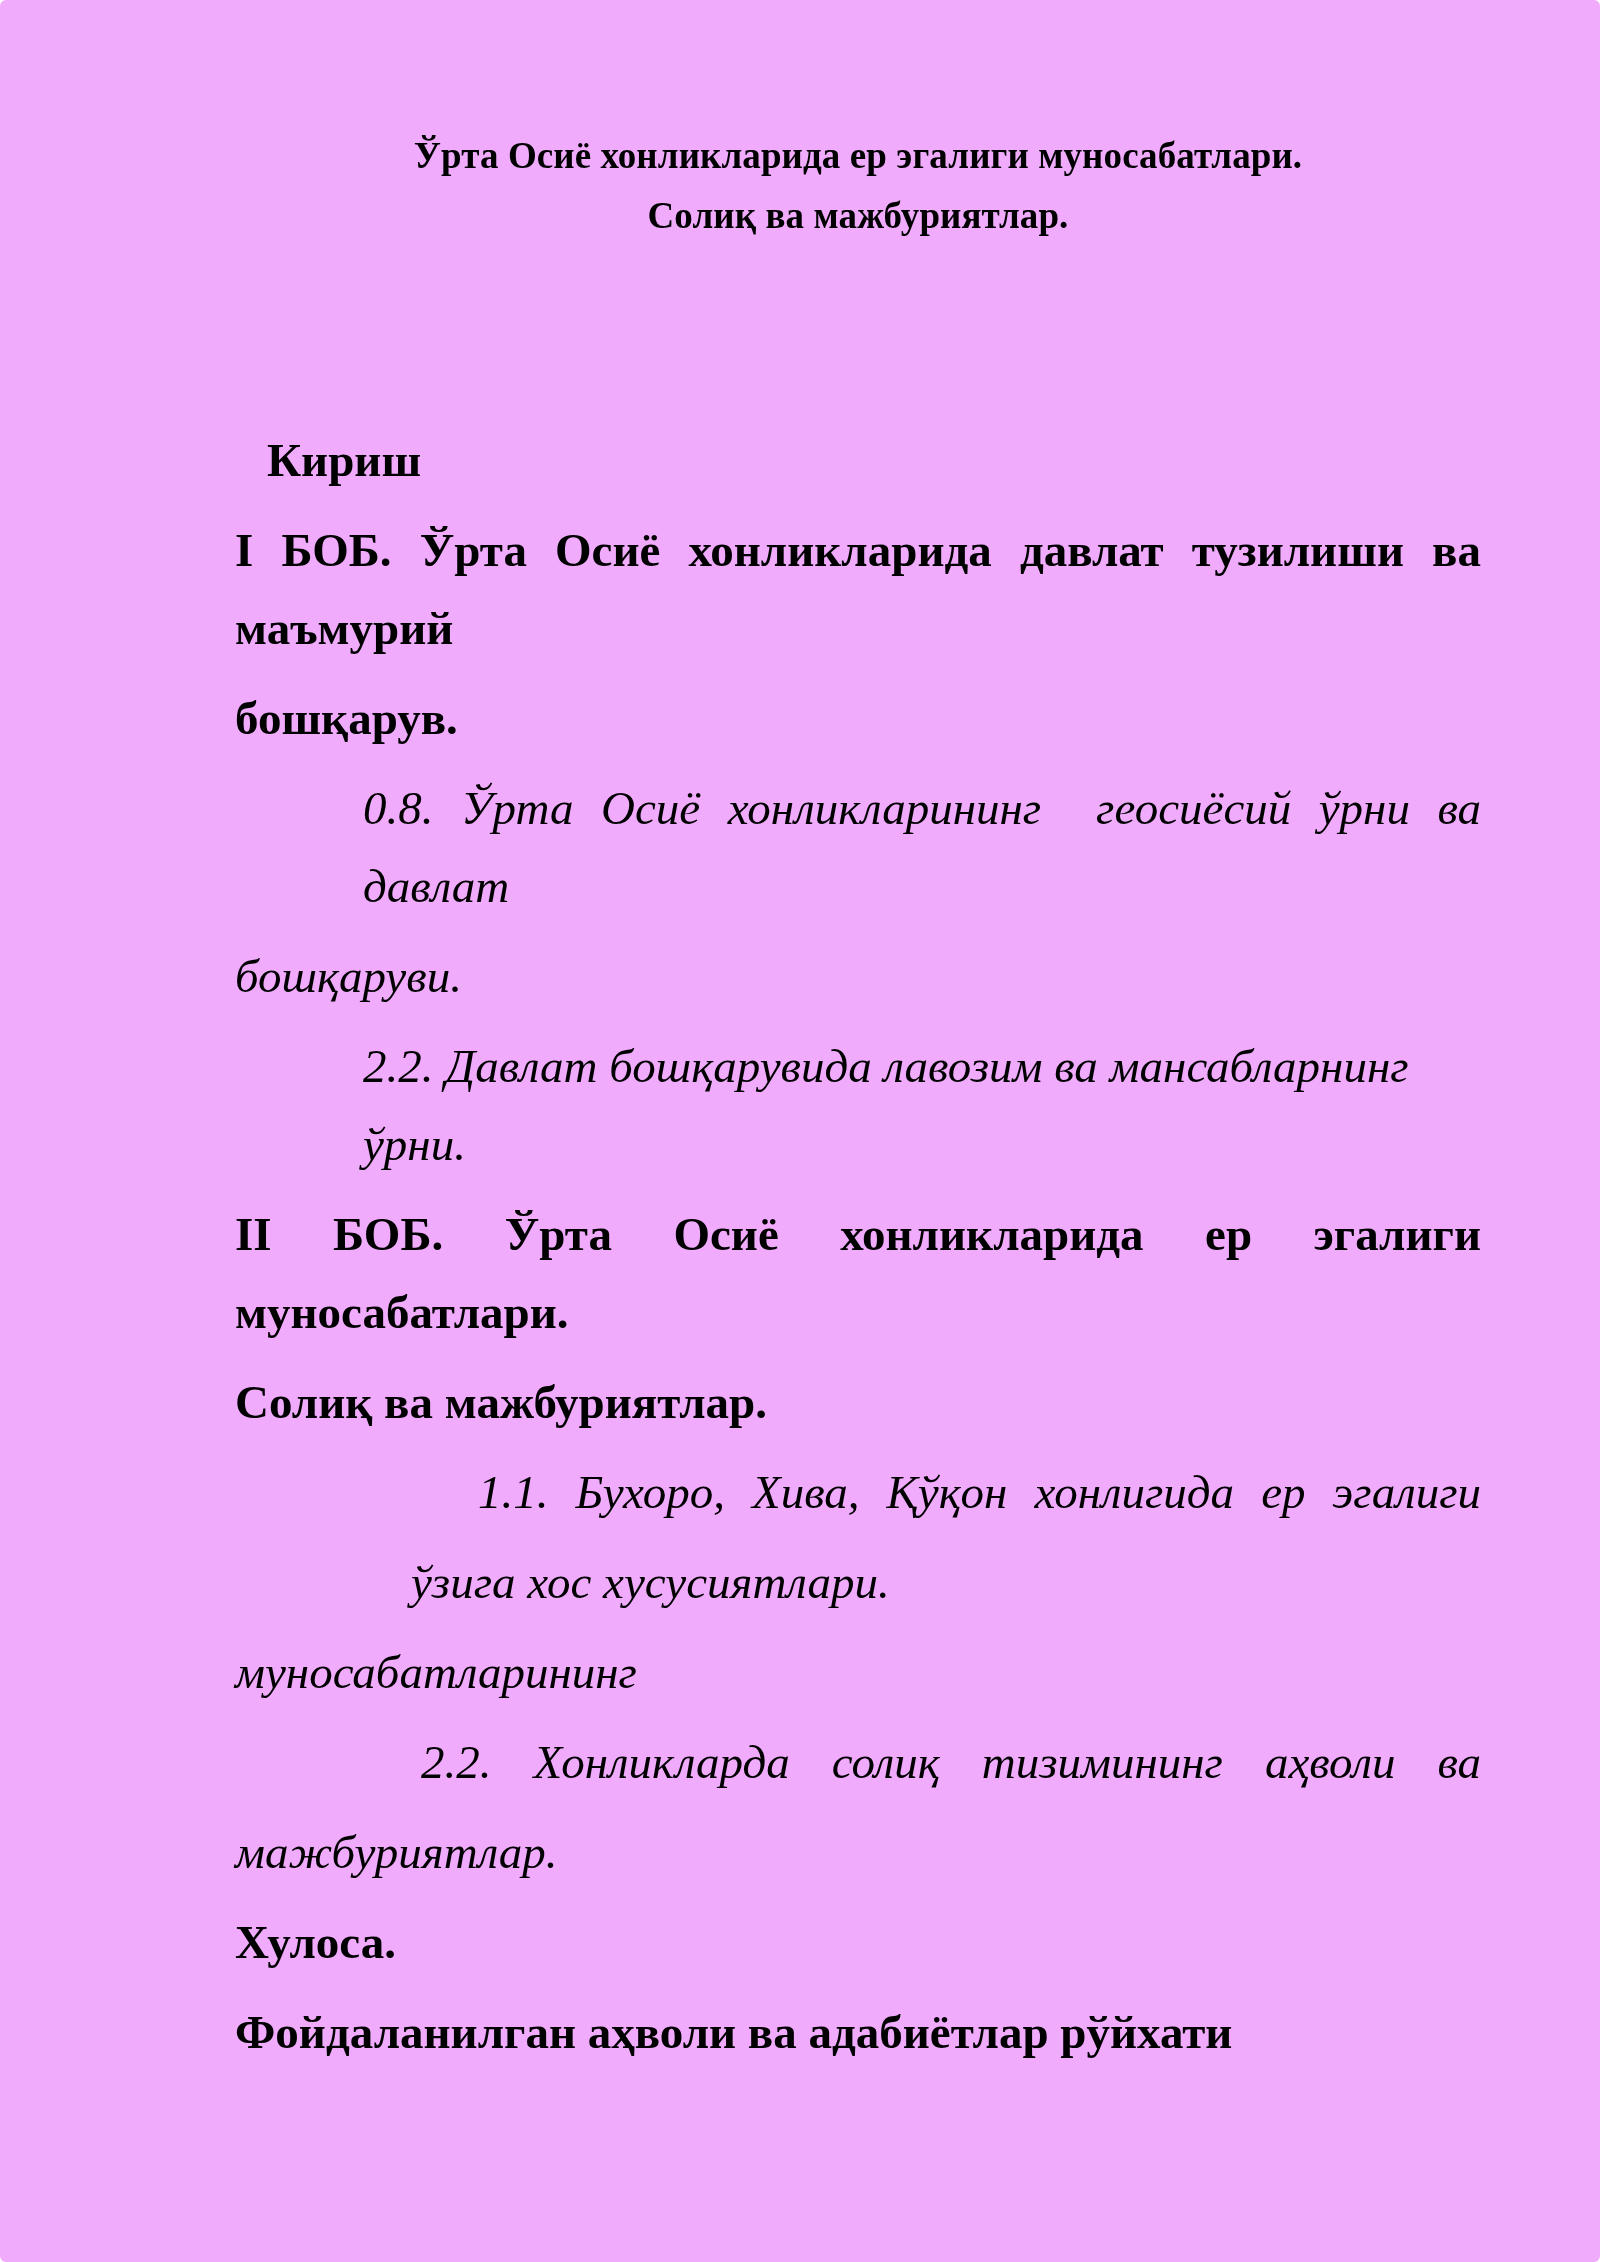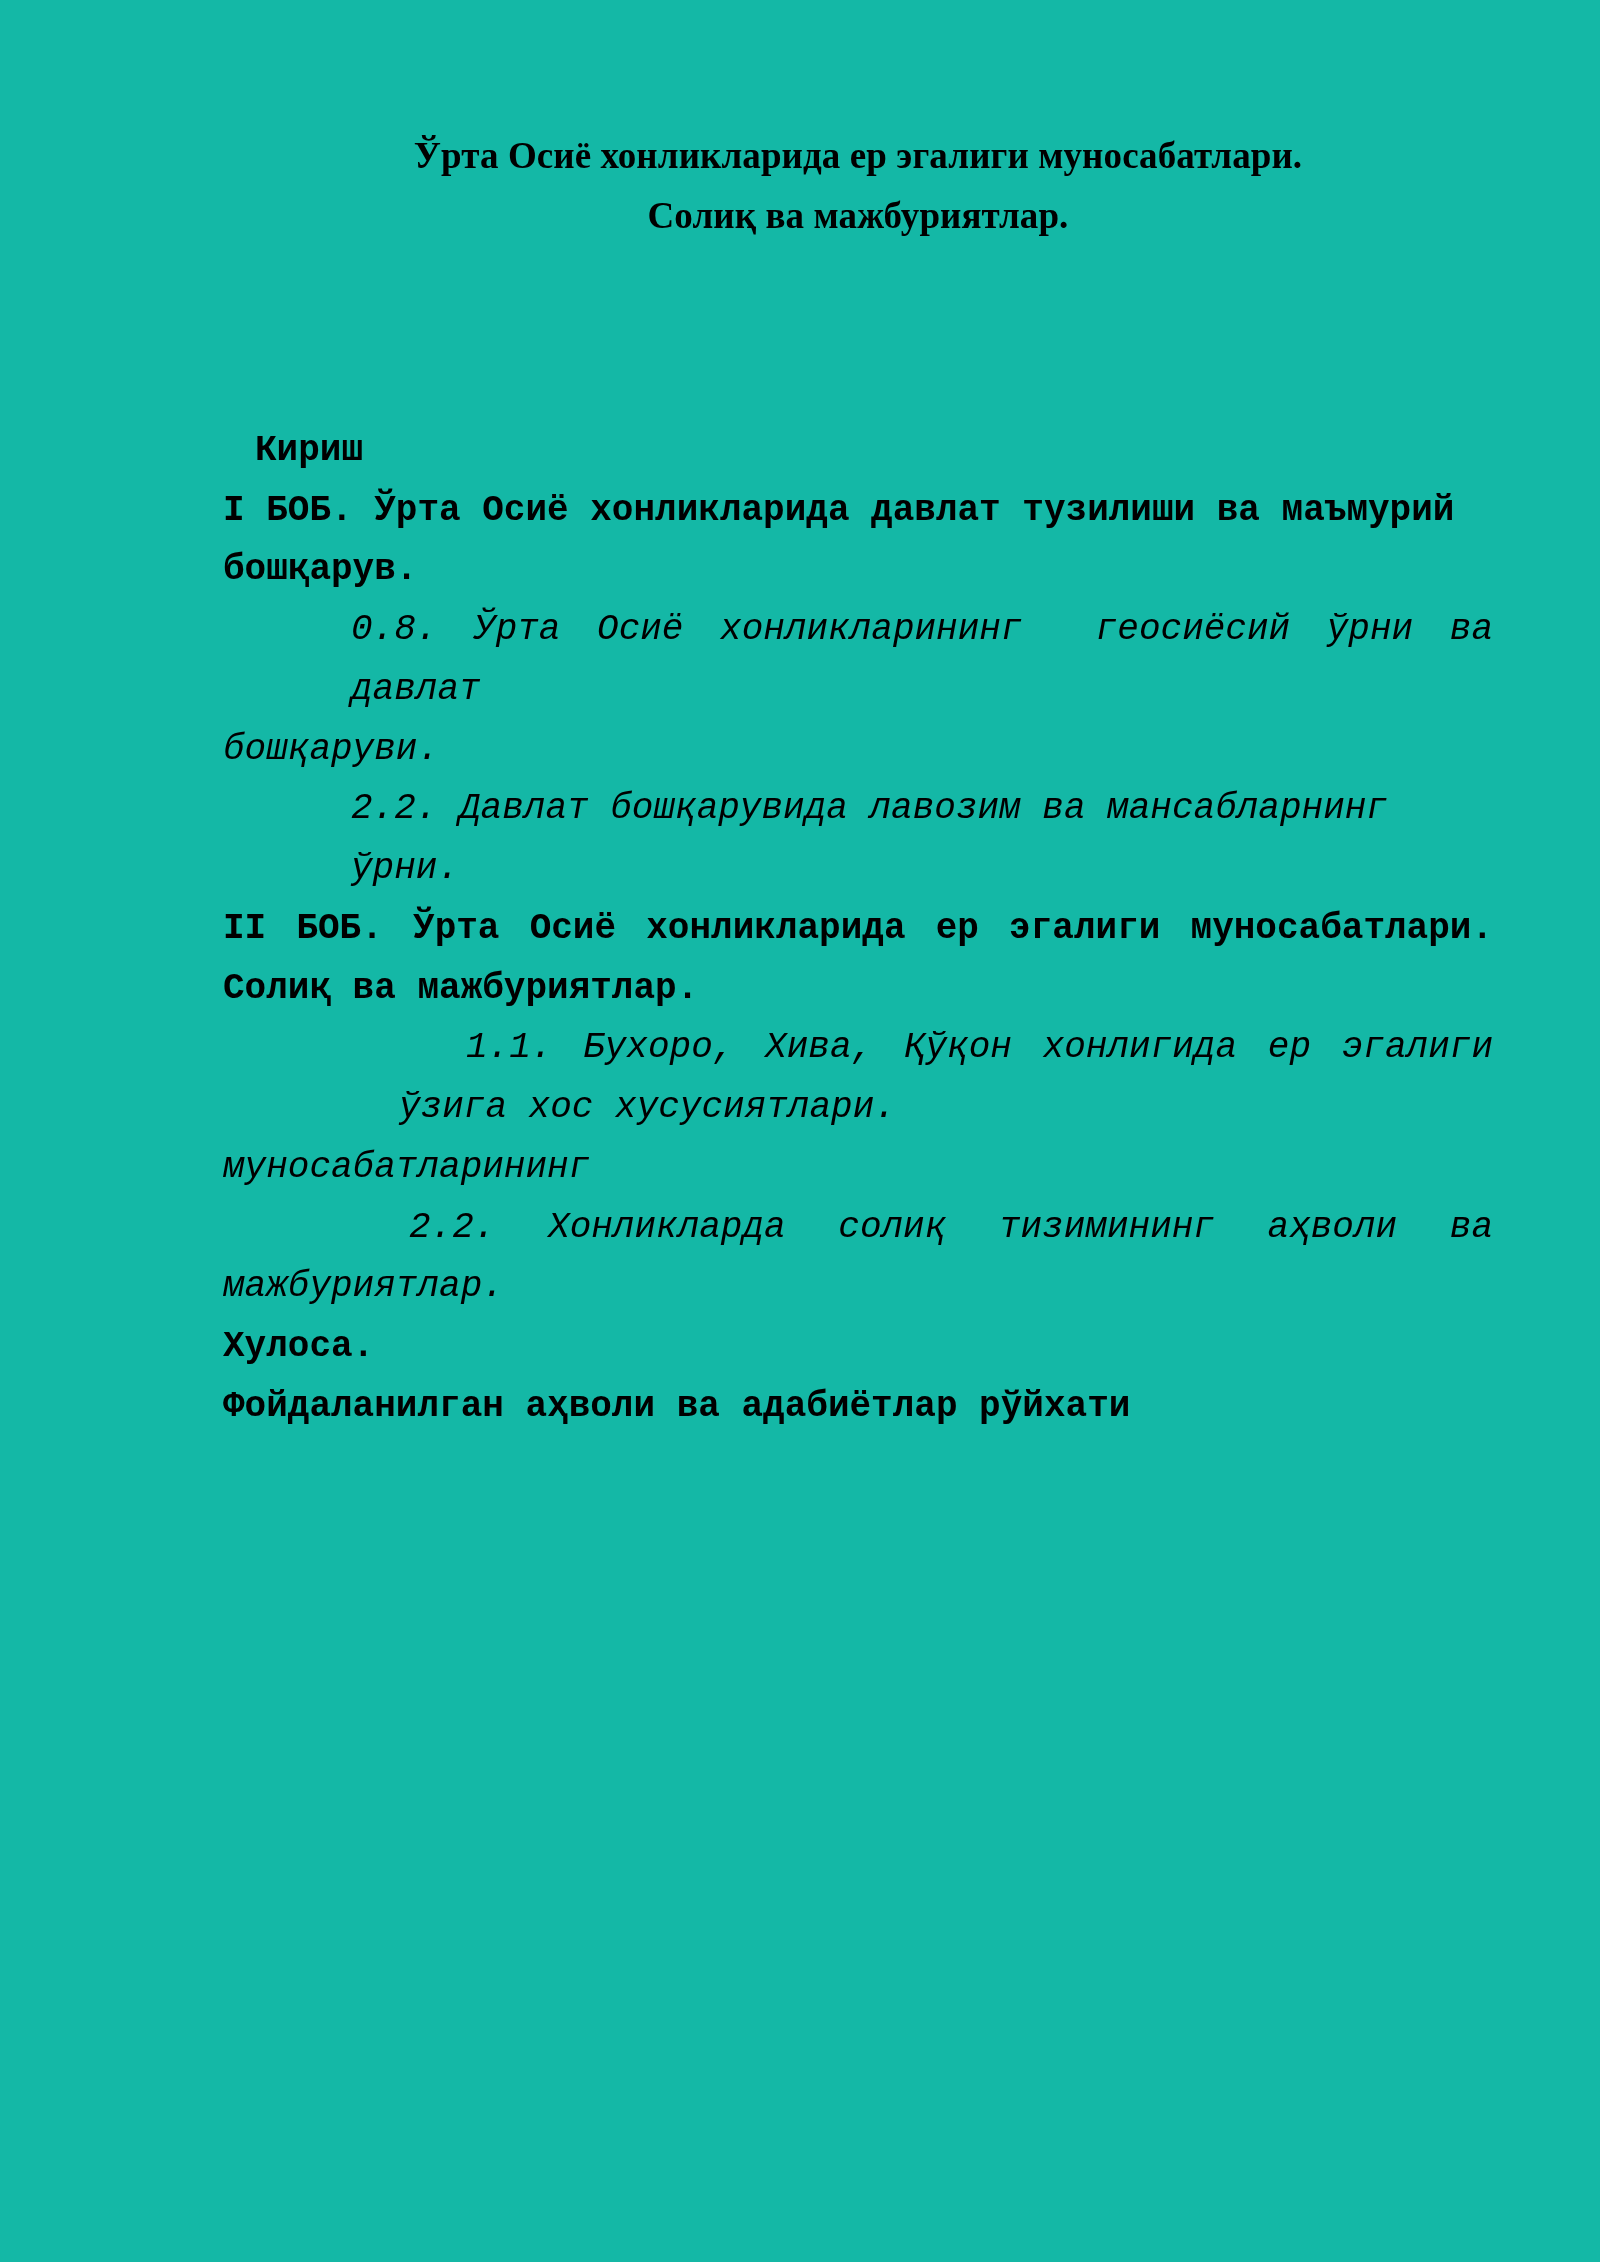--- a/index.html
+++ b/index.html
@@ -4,25 +4,26 @@
 <style>
   html, body {
     margin: 0;
     padding: 0;
     background: #ffffff;
   }
   .page {
     position: relative;
     width: 1600px;
     height: 2262px;
-    background: #14b8a6;
+    background: #f0abfc;
     margin: 0 auto;
     overflow: hidden;
     font-family: "Liberation Serif", "DejaVu Serif", serif;
     color: #000000;
+    border-radius: 6px;
   }
   .content {
     position: absolute;
     left: 223px;
     top: 0;
     width: 1270px;
   }
 
   
   .doc-title {
@@ -36,25 +37,24 @@
   }
   .doc-title .title-line {
     display: block;
   }
 
   
   .outline {
     margin-top: 175px;
   }
   .ln {
-    font-size: 36px;
+    font-size: 47px;
     line-height: 1.66;
-    margin: 0;
+    margin: 12px;
     white-space: pre-wrap;
-    font-family: Liberation Mono, monospace;
   }
   .bold   { font-weight: bold; }
   .italic { font-style: italic; }
 
   .just {
     text-align: justify;
     text-align-last: left;
   }
   .just-all {
     text-align: justify;

